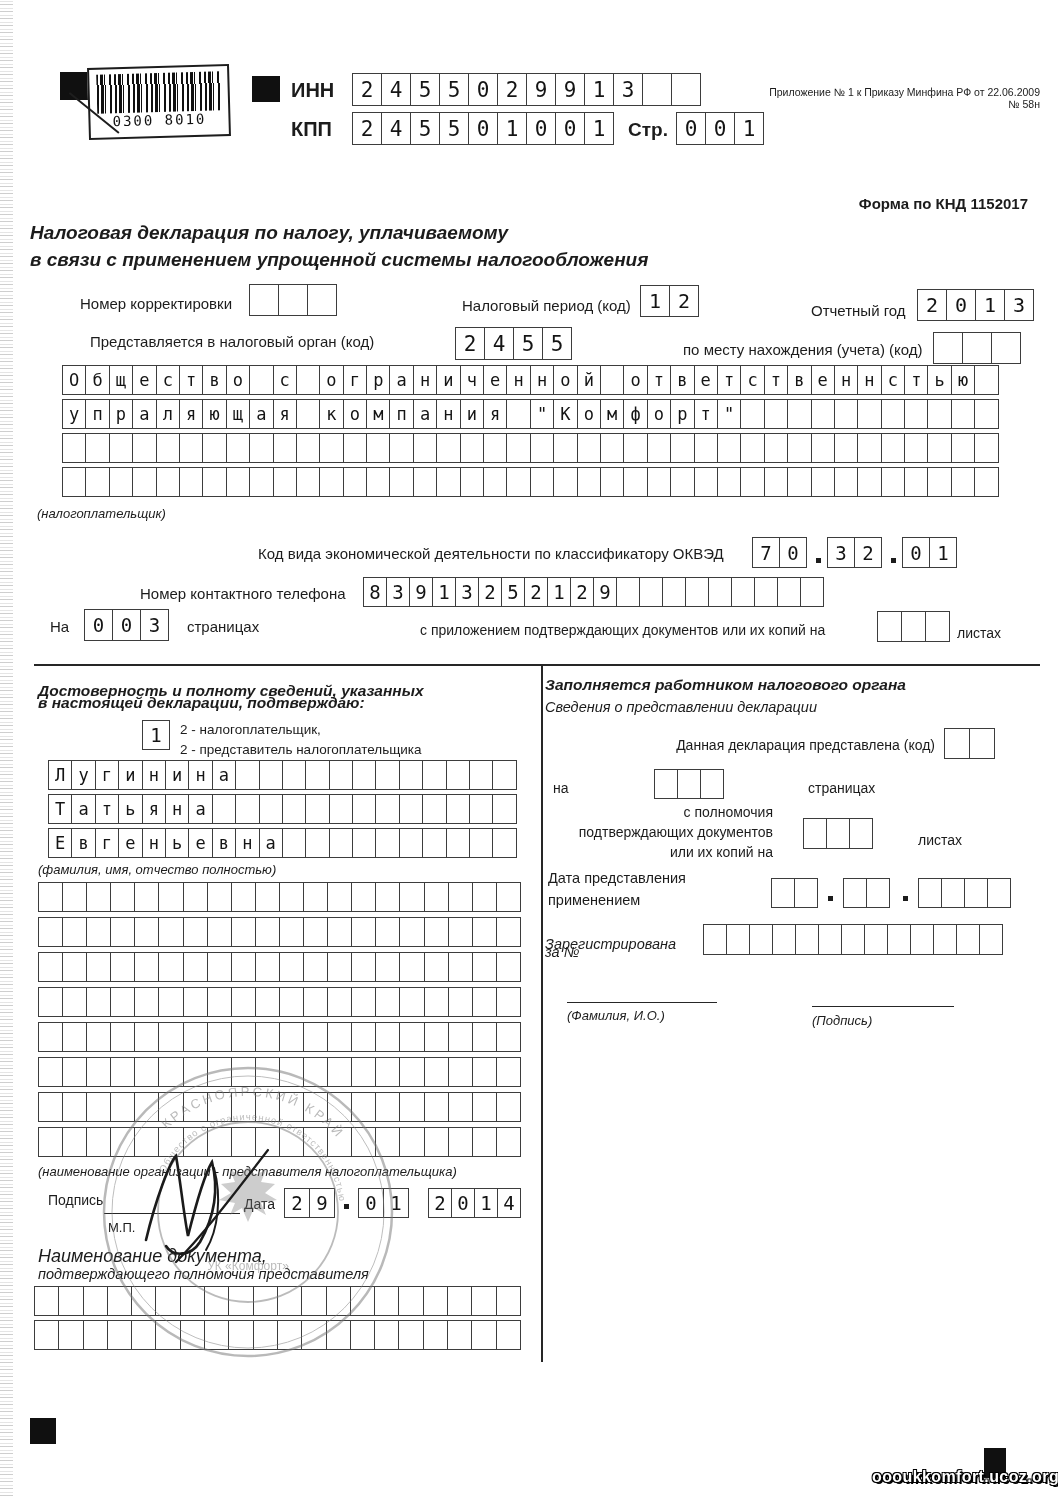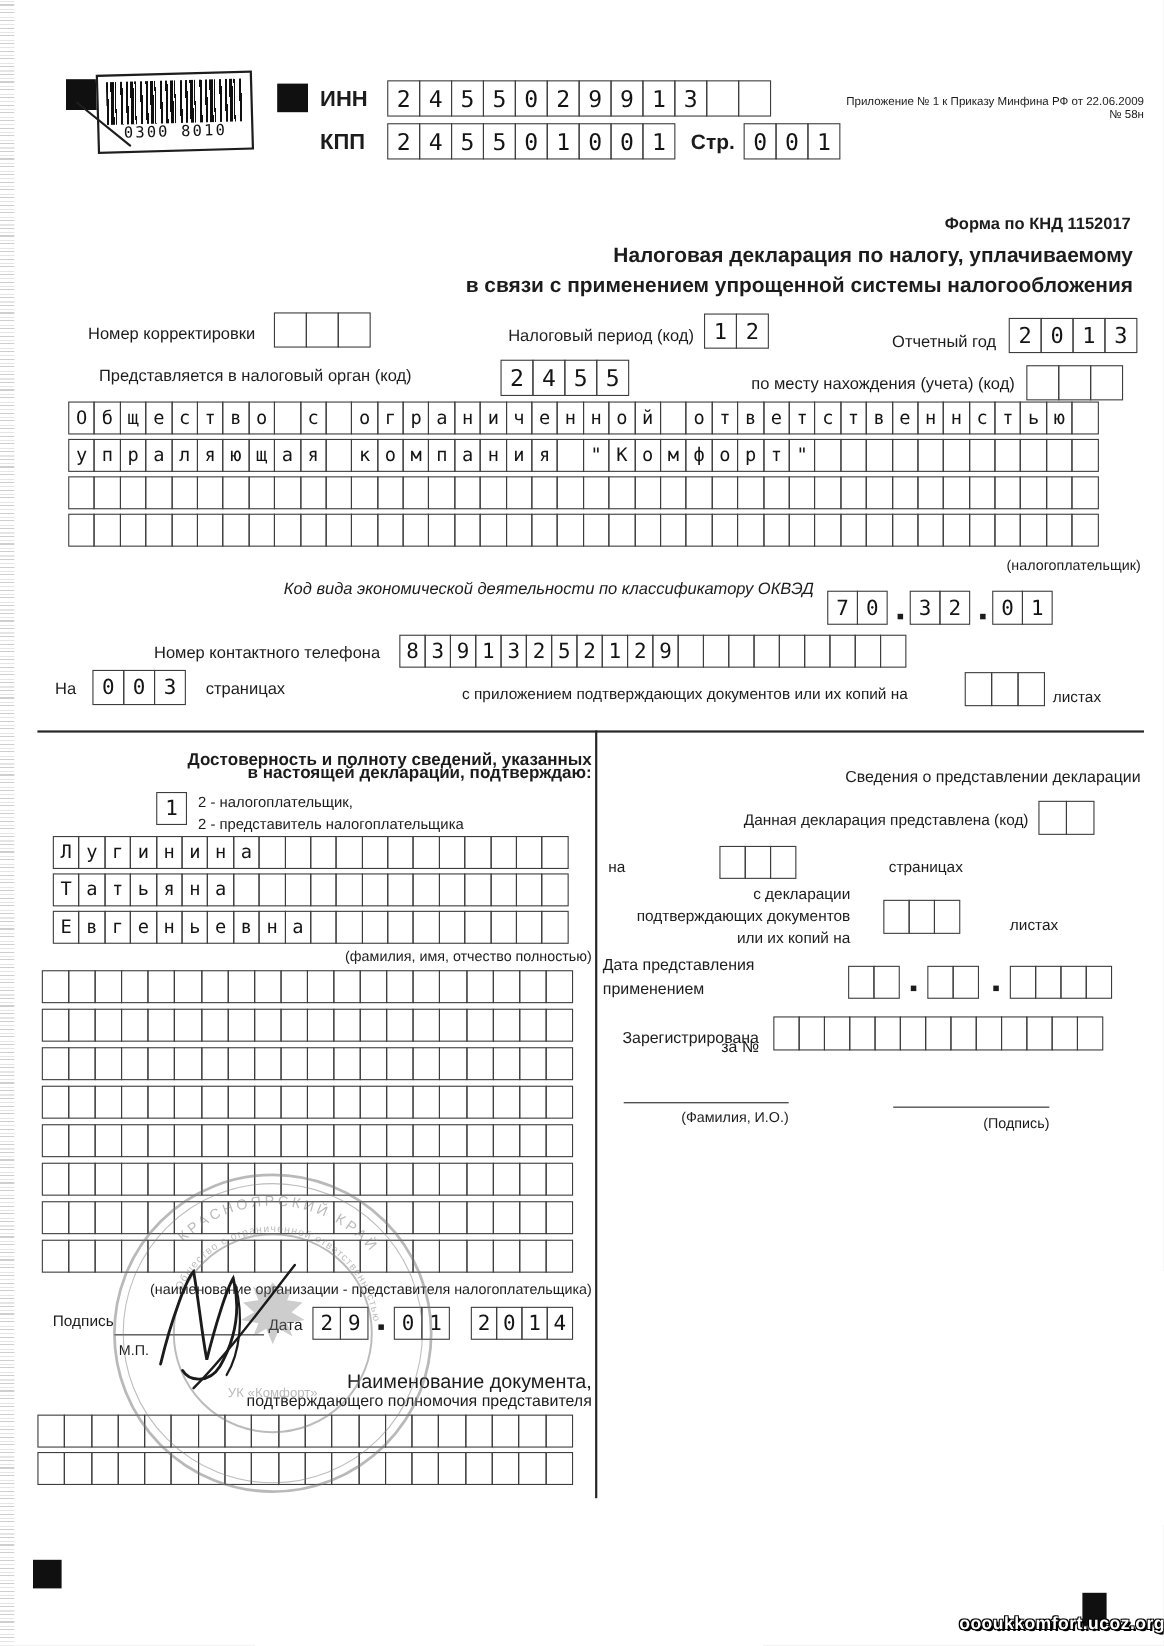--- a/index.html
+++ b/index.html
@@ -3,21 +3,21 @@
 <meta charset="utf-8">
 <style>
   html,body{margin:0;padding:0;background:#e8e8e8;}
   .page{position:relative;width:1058px;height:1496px;background:#ffffff;
         font-family:"Liberation Sans",sans-serif;color:#1c1c1c;overflow:hidden;margin:0 auto;}
   .abs{position:absolute;}
   .lbl{font-size:15px;white-space:nowrap;}
   .lbl14{font-size:14px;white-space:nowrap;}
   .cap{font-size:13px;white-space:nowrap;}
   .b{font-weight:bold;}
-  .ctr{text-align:right;}
+  .ctr{text-align:left;font-style:italic;}
   .rt{text-align:right;}
   .cells{display:flex;}
   .cell{box-sizing:border-box;width:var(--cw,24px);height:var(--ch,30px);
         border:1px solid #3d3d3d;margin-left:-1px;display:flex;align-items:center;justify-content:center;
         font-family:"DejaVu Sans Mono",monospace;font-size:var(--fs,18px);color:#141414;background:transparent;}
   .cell:first-child{margin-left:0;}
   .hline{height:0;border-top:2.5px solid #262626;}
   .vline{width:0;border-left:2px solid #262626;}
   .sigline{height:0;border-top:1.6px solid #262626;}
   .sq{background:#101010;}
@@ -286,21 +286,21 @@
       <span class="cell"></span>
       <span class="cell"></span>
       <span class="cell"></span>
       <span class="cell"></span>
       <span class="cell"></span>
       <span class="cell"></span>
       <span class="cell"></span>
     </div>
   <div class="abs ctr cap" style="left:37px;top:506px;width:1000px;">(налогоплательщик)</div>
 
-  <div class="abs lbl" style="left:258px;top:527px;font-style:italic;">Код вида экономической деятельности по классификатору ОКВЭД</div>
+  <div class="abs lbl" style="left:258px;top:545px;">Код вида экономической деятельности по классификатору ОКВЭД</div>
   <div class="abs cells" style="left:752px;top:537px;--cw:28px;--ch:31px;--fs:19px;">
       <span class="cell">7</span>
       <span class="cell">0</span>
     </div>
   <div class="abs dotsq" style="left:816px;top:558px;"></div>
   <div class="abs cells" style="left:827px;top:537px;--cw:28px;--ch:31px;--fs:19px;">
       <span class="cell">3</span>
       <span class="cell">2</span>
     </div>
   <div class="abs dotsq" style="left:891px;top:558px;"></div>
@@ -666,37 +666,38 @@
       <span class="cell"></span>
       <span class="cell"></span>
       <span class="cell"></span>
       <span class="cell"></span>
       <span class="cell"></span>
       <span class="cell"></span>
       <span class="cell"></span>
       <span class="cell"></span>
     </div>
 
+  <div class="abs ctr b" style="left:545px;top:676px;width:492px;font-size:15.5px;">Заполняется работником налогового органа</div>
   <div class="abs ctr" style="left:545px;top:699px;width:492px;font-size:14.5px;">Сведения о представлении декларации</div>
 
   <div class="abs rt lbl14" style="left:600px;top:737px;width:335px;">Данная декларация представлена (код)</div>
   <div class="abs cells" style="left:944px;top:728px;--cw:26px;--ch:31px;">
       <span class="cell"></span>
       <span class="cell"></span>
     </div>
 
   <div class="abs lbl14" style="left:553px;top:780px;">на</div>
   <div class="abs cells" style="left:654px;top:769px;--cw:24px;--ch:30px;">
       <span class="cell"></span>
       <span class="cell"></span>
       <span class="cell"></span>
     </div>
   <div class="abs lbl14" style="left:808px;top:780px;">страницах</div>
 
-  <div class="abs rt lbl14" style="left:548px;top:804px;width:225px;">с декларации</div>
+  <div class="abs rt lbl14" style="left:548px;top:804px;width:225px;">с полномочия</div>
   <div class="abs rt lbl14" style="left:548px;top:824px;width:225px;">подтверждающих документов</div>
   <div class="abs rt lbl14" style="left:548px;top:844px;width:225px;">или их копий на</div>
   <div class="abs cells" style="left:803px;top:818px;--cw:24px;--ch:31px;">
       <span class="cell"></span>
       <span class="cell"></span>
       <span class="cell"></span>
     </div>
   <div class="abs lbl14" style="left:918px;top:832px;">листах</div>
 
   <div class="abs lbl14" style="left:548px;top:870px;font-size:14.5px;">Дата представления</div>

